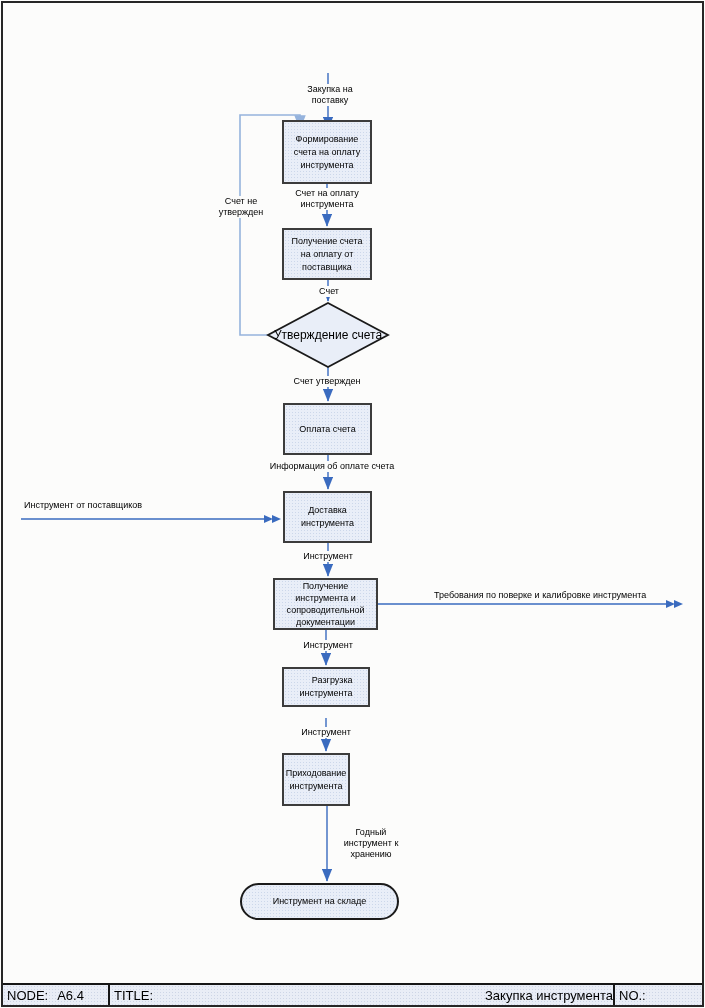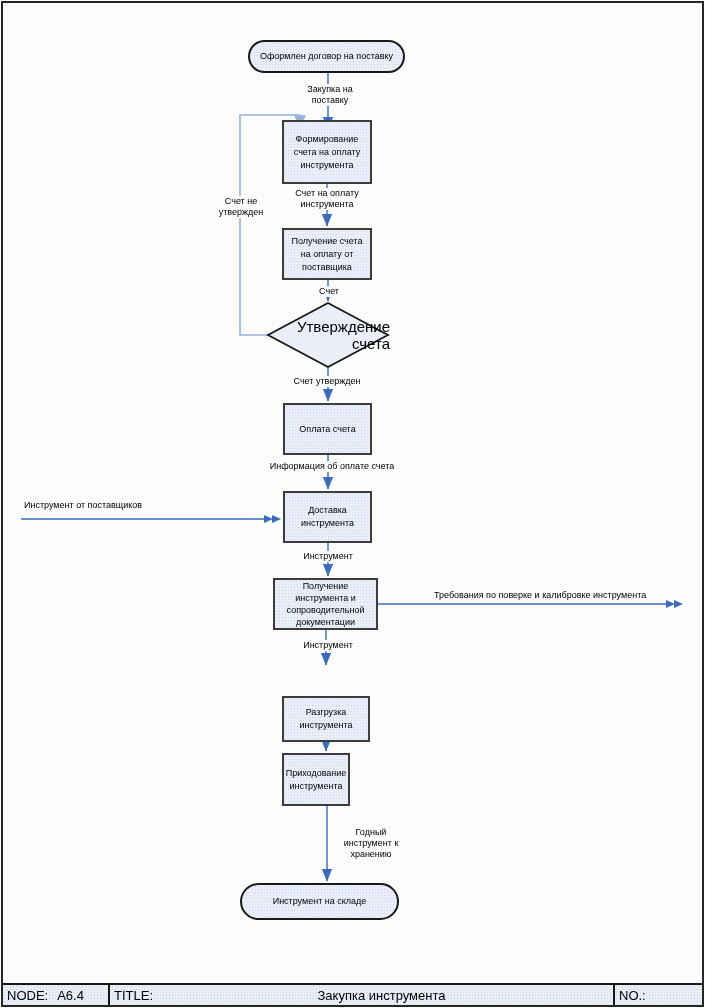--- a/index.html
+++ b/index.html
@@ -21,29 +21,29 @@
   }
   .oval{border-radius:20px;border-color:#1a1a1a;}
   .tight{line-height:12px;}
 
   #n-start   {left:248px;top:40px; width:157px;height:33px;}
   #n-form    {left:282px;top:120px;width:90px; height:64px;}
   #n-receive {left:282px;top:228px;width:90px; height:52px;}
   #n-pay     {left:283px;top:403px;width:89px; height:52px;}
   #n-delivery{left:283px;top:491px;width:89px; height:52px;}
   #n-get     {left:273px;top:578px;width:105px;height:52px;}
-  #n-unload  {left:282px;top:696px;width:88px; height:46px;}
+  #n-unload  {left:282px;top:667px;width:88px; height:40px;text-align:right;}
   #n-income  {left:282px;top:753px;width:68px; height:53px;}
   #n-end     {left:240px;top:883px;width:159px;height:37px;}
 
   #n-diamond{position:absolute;left:266px;top:301px;width:124px;height:68px;}
   #n-diamond .dlabel{
     position:absolute;left:0;top:0;width:100%;height:100%;
     display:flex;align-items:center;justify-content:center;
-    font-size:15px;color:#000;text-align:right;
+    font-size:12px;color:#000;text-align:left;
   }
 
   .elabel{
     position:absolute;font-size:9px;line-height:11px;color:#000;
     text-align:center;white-space:pre-line;background:#fcfcfb;
     transform:translateX(-50%);padding:0 2px;
   }
   .elabel.plain{transform:none;background:transparent;white-space:nowrap;}
 
   #l-contract {left:330px;top:84px;}
@@ -66,21 +66,21 @@
     background-image:radial-gradient(#cdd5e6 0.6px,transparent 0.7px);
     background-size:3px 3px;
     border-top:2px solid #161616;
     font-size:13px;color:#000;
   }
   .fcell{display:flex;align-items:center;padding:0 4px;box-sizing:border-box;}
   #fc-node {width:107px;border-right:2px solid #161616;}
   #fc-title{flex:1;position:relative;}
   #fc-no   {width:89px;border-left:2px solid #161616;}
   #fc-title .centered{
-    position:absolute;left:0;right:0;text-align:center;padding-left:40px;
+    position:absolute;left:0;right:0;text-align:right;padding-left:40px;
   }
   .fval{margin-left:9px;}
 </style>
 </head>
 <body>
 
 <div id="page">
 
   <svg class="connectors" width="705" height="1008">
     <defs>
@@ -126,21 +126,20 @@
   <div class="elabel" id="l-payinfo">Информация об оплате счета</div>
   <div class="elabel" id="l-tool1">Инструмент</div>
   <div class="elabel" id="l-tool2">Инструмент</div>
   <div class="elabel" id="l-tool3">Инструмент</div>
   <div class="elabel" id="l-goodtool">Годный
 инструмент к
 хранению</div>
   <div class="elabel plain" id="l-input">Инструмент от поставщиков</div>
   <div class="elabel plain" id="l-output">Требования по поверке и калибровке инструмента</div>
 
-  <div class="node oval" id="n-start">Оформлен договор на поставку</div>
   <div class="node" id="n-form">Формирование
 счета на оплату
 инструмента</div>
   <div class="node" id="n-receive">Получение счета
 на оплату от
 поставщика</div>
 
   <div id="n-diamond">
     <svg width="124" height="68">
       <polygon points="62,2 122,34 62,66 2,34" fill="#e9eef8" stroke="#1a1a1a" stroke-width="1.8"></polygon>

